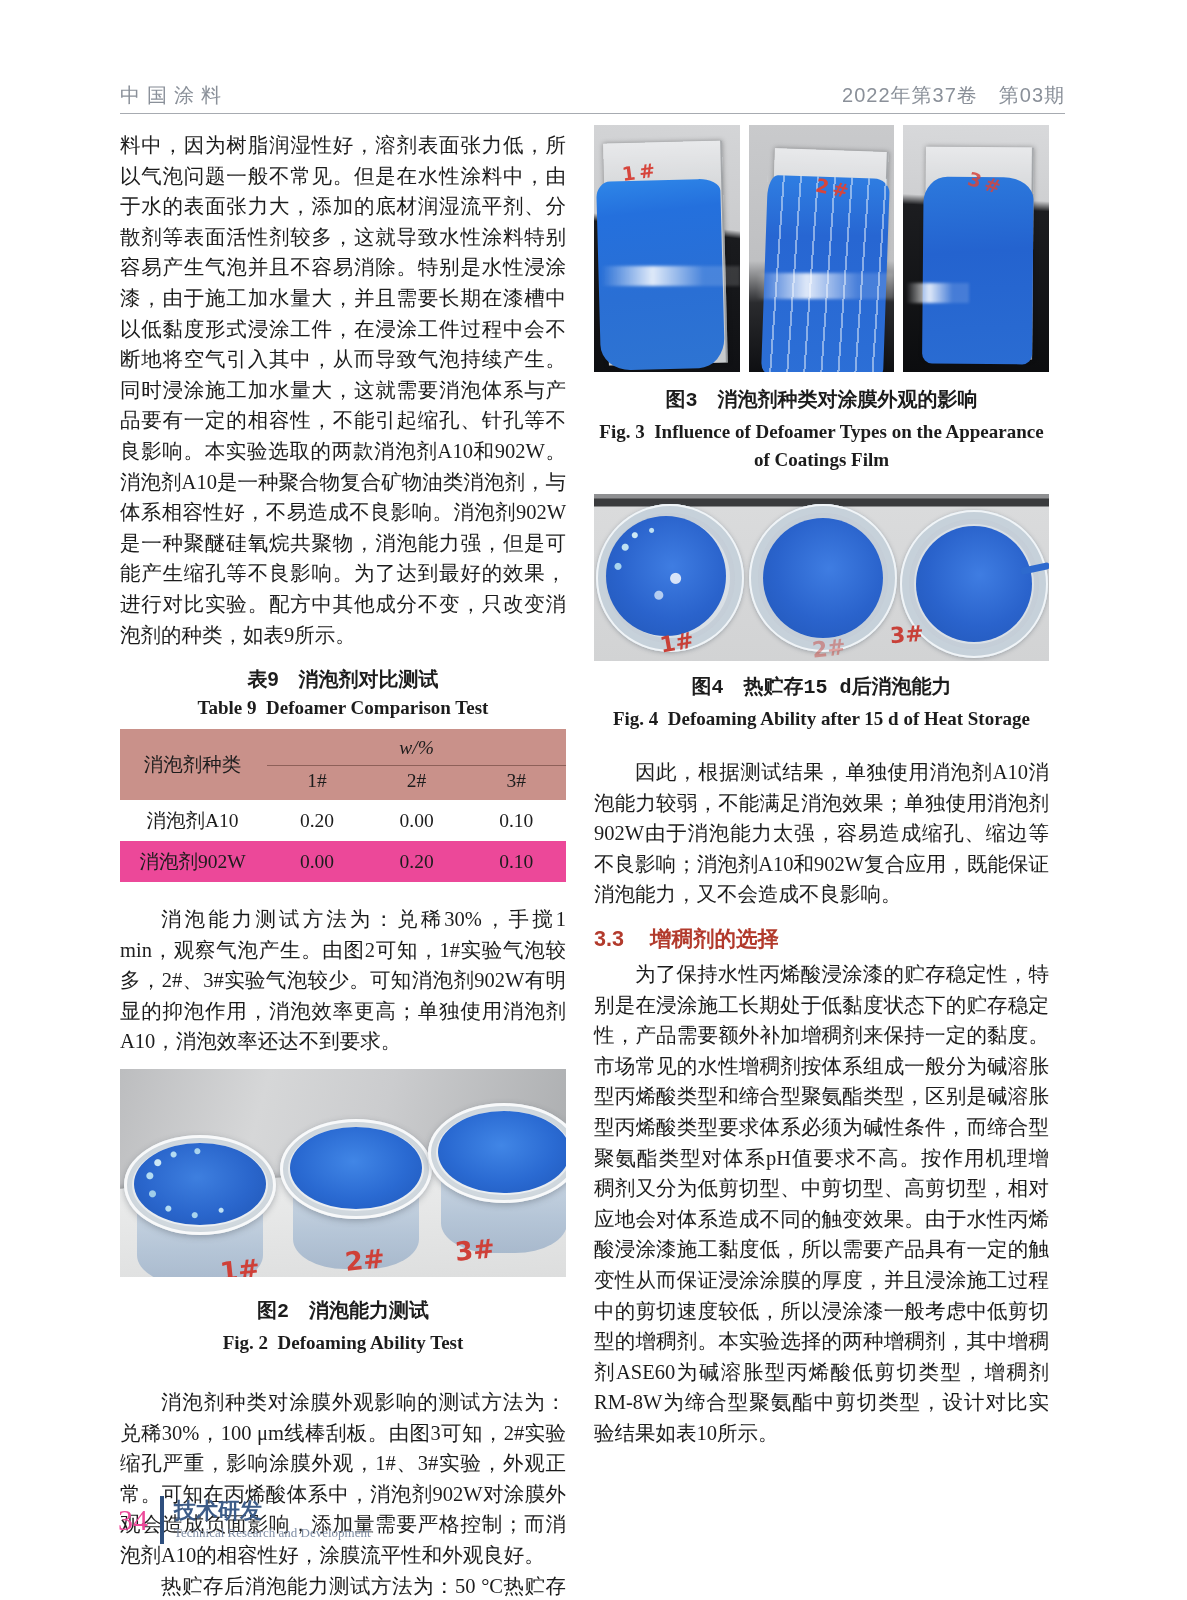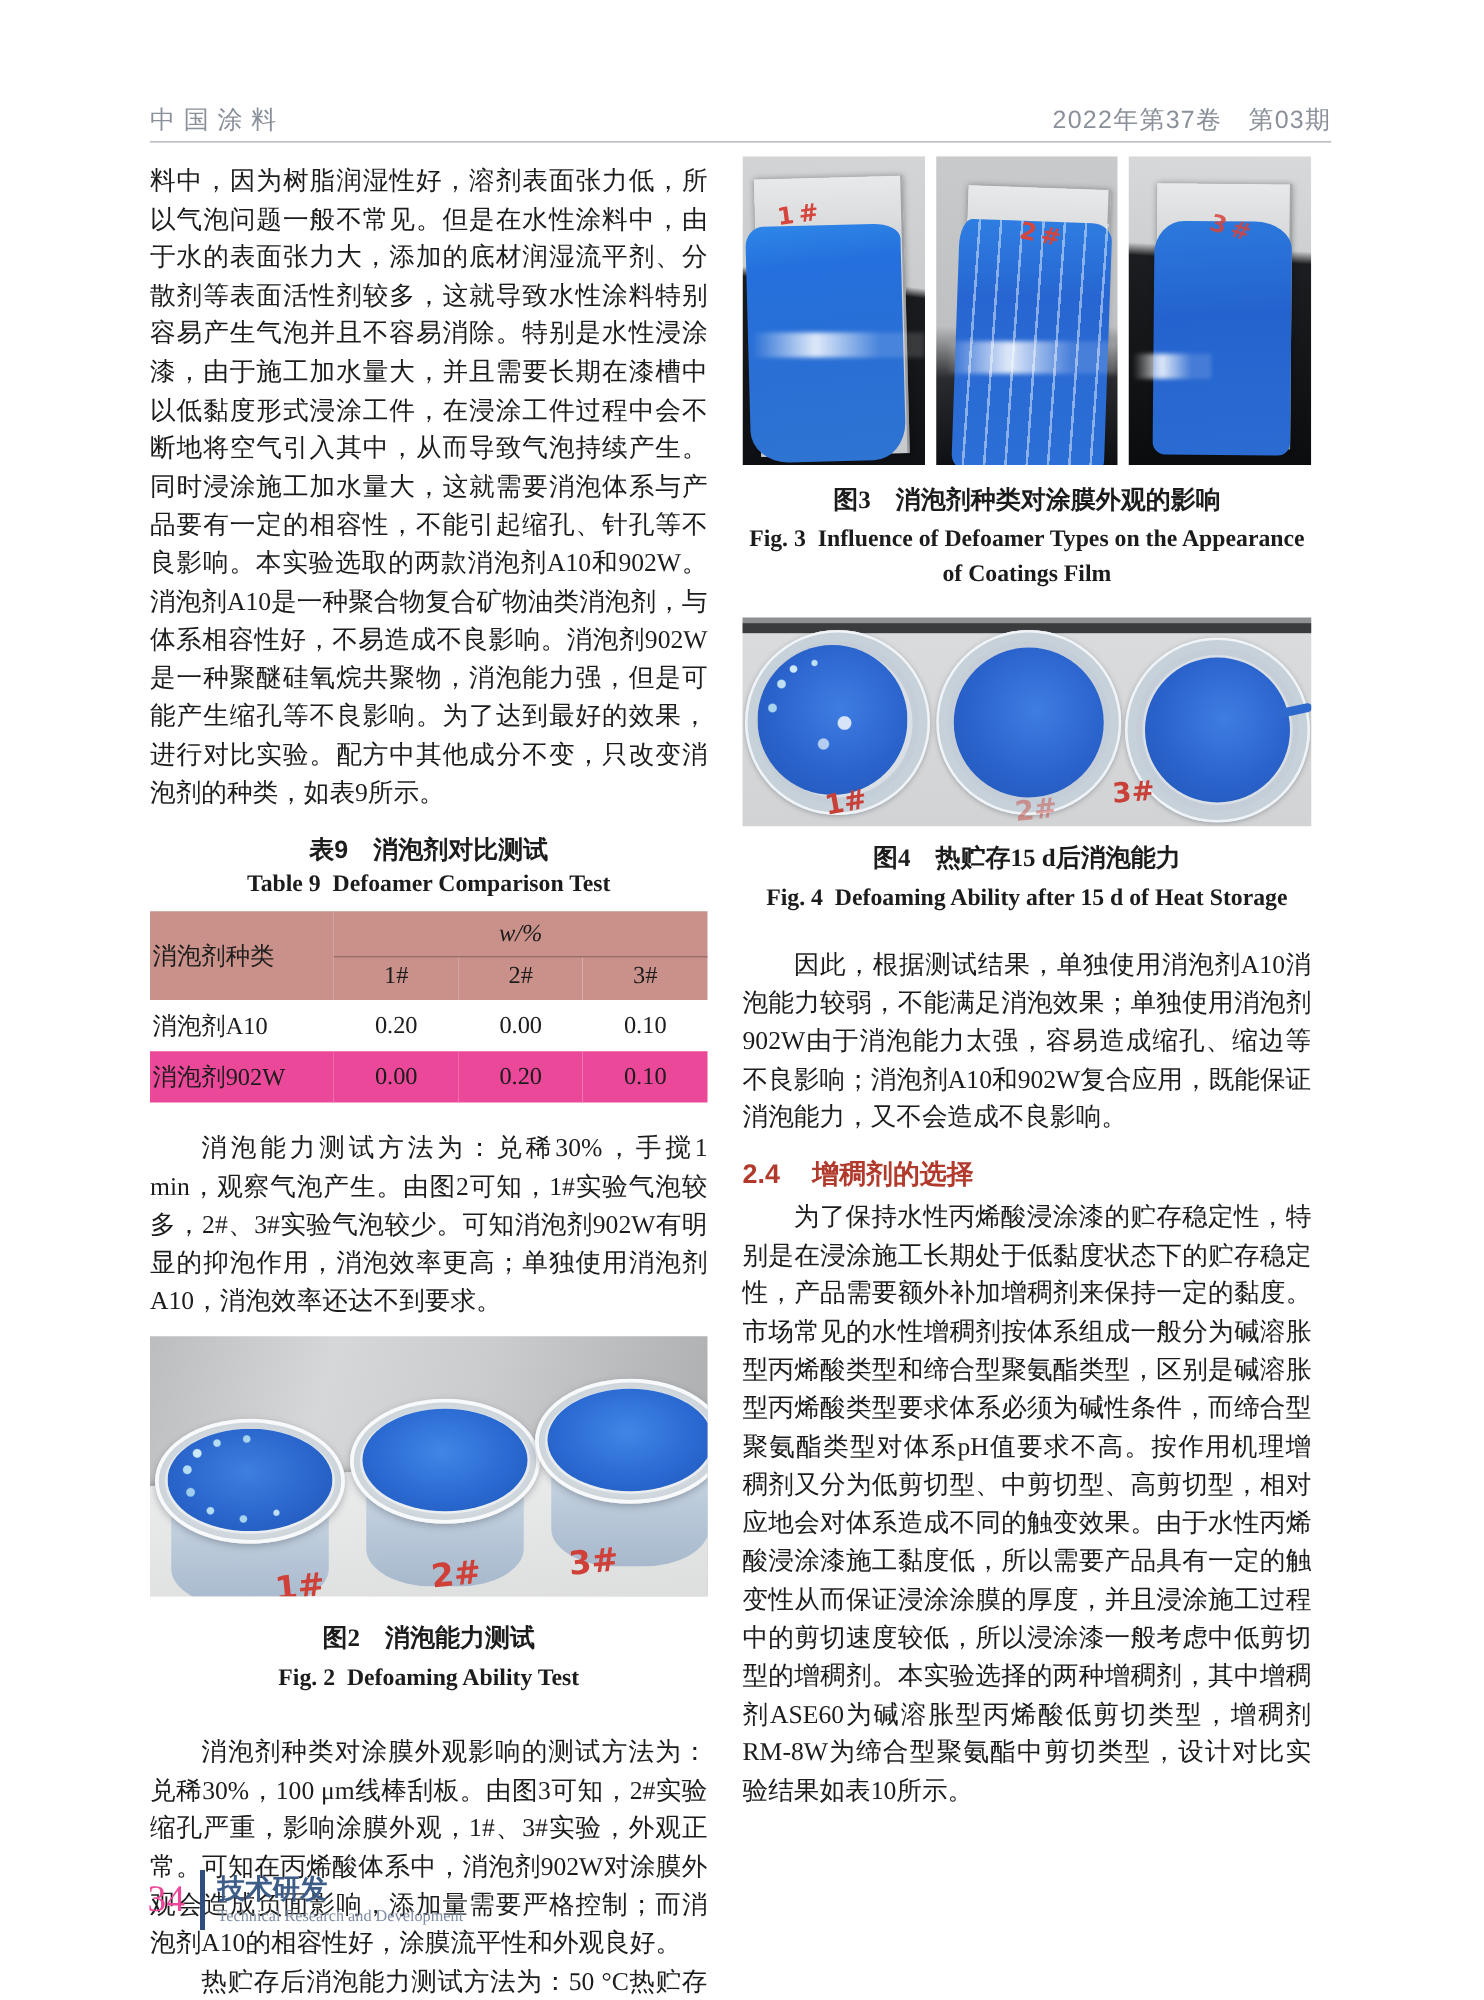--- a/index.html
+++ b/index.html
@@ -22,31 +22,31 @@
   .no-indent{text-indent:0;}
 
   
   .table-block{margin-top:16px;}
   .tbl-cap-zh{font-family:"Liberation Sans","DejaVu Sans",sans-serif;font-weight:bold;
               font-size:20px;text-align:center;white-space:pre-wrap;}
   .tbl-cap-en{font-weight:bold;font-size:19px;text-align:center;margin-top:4px;white-space:pre-wrap;}
   table.t9{width:100%;border-collapse:collapse;margin-top:10px;font-size:19.5px;}
   table.t9 th,table.t9 td{font-weight:normal;text-align:center;padding:4px 4px;}
   table.t9 thead th{background:#c9918a;}
-  table.t9 .rowhead{text-align:left;padding-left:2px;width:33%;}
+  table.t9 .rowhead{text-align:center;padding-left:2px;width:33%;}
   table.t9 .wgroup{padding-top:8px;}
   table.t9 .wgroup .wpct{display:inline-block;font-style:italic;padding:0 6px 2px;}
   table.t9 tr.subhead th{border-top:1px solid #8e6059;padding-bottom:8px;}
   table.t9 tbody tr.r1{background:#ffffff;}
   table.t9 tbody tr.r2{background:#ec4899;}
   table.t9 tbody td,table.t9 tbody th{padding:7px 4px;}
 
   
   .fig-cap{text-align:center;}
-  .cap-zh{font-family:Liberation Serif, serif;font-weight:bold;font-size:20px;
+  .cap-zh{font-family:Liberation Mono, monospace;font-weight:bold;font-size:20px;
           white-space:pre-wrap;}
   .cap-en{font-weight:bold;font-size:19px;margin-top:5px;line-height:28px;white-space:pre-wrap;}
 
   
   .photo{position:relative;overflow:hidden;}
 
   
   .fig3{height:247px;display:flex;gap:9px;background:#ffffff;}
   .f3tile{position:relative;flex:1;overflow:hidden;}
   .f3tile.t1{background:linear-gradient(187deg,#d4d5d7 0%,#cbccce 40%,#1a1b1e 43%,#0e0f12 100%);}
@@ -299,21 +299,21 @@
     </div>
 
     <div class="fig-cap right-cap4">
       <div class="cap-zh">图4　热贮存15 d后消泡能力</div>
       <div class="cap-en">Fig. 4  Defoaming Ability after 15 d of Heat Storage</div>
     </div>
 
     <p class="body-text right-p2">因此，根据测试结果，单独使用消泡剂A10消泡能力较弱，不能满足消泡效果；单独使用消泡剂902W由于消泡能力太强，容易造成缩孔、缩边等不良影响；消泡剂A10和902W复合应用，既能保证消泡能力，又不会造成不良影响。</p>
 
     <h3 class="sec-head">
-      <span class="sec-num">2.4</span><span>增稠剂的选择</span>
+      <span class="sec-num">3.3</span><span>增稠剂的选择</span>
     </h3>
 
     <p class="body-text">为了保持水性丙烯酸浸涂漆的贮存稳定性，特别是在浸涂施工长期处于低黏度状态下的贮存稳定性，产品需要额外补加增稠剂来保持一定的黏度。市场常见的水性增稠剂按体系组成一般分为碱溶胀型丙烯酸类型和缔合型聚氨酯类型，区别是碱溶胀型丙烯酸类型要求体系必须为碱性条件，而缔合型聚氨酯类型对体系pH值要求不高。按作用机理增稠剂又分为低剪切型、中剪切型、高剪切型，相对应地会对体系造成不同的触变效果。由于水性丙烯酸浸涂漆施工黏度低，所以需要产品具有一定的触变性从而保证浸涂涂膜的厚度，并且浸涂施工过程中的剪切速度较低，所以浸涂漆一般考虑中低剪切型的增稠剂。本实验选择的两种增稠剂，其中增稠剂ASE60为碱溶胀型丙烯酸低剪切类型，增稠剂RM-8W为缔合型聚氨酯中剪切类型，设计对比实验结果如表10所示。</p>
   </div>
 
   <div class="page-footer">
     <span class="pg-num">34</span>
     <span class="ftr-bar"></span>
     <span class="ftr-text">
       <span class="ftr-zh">技术研发</span>

